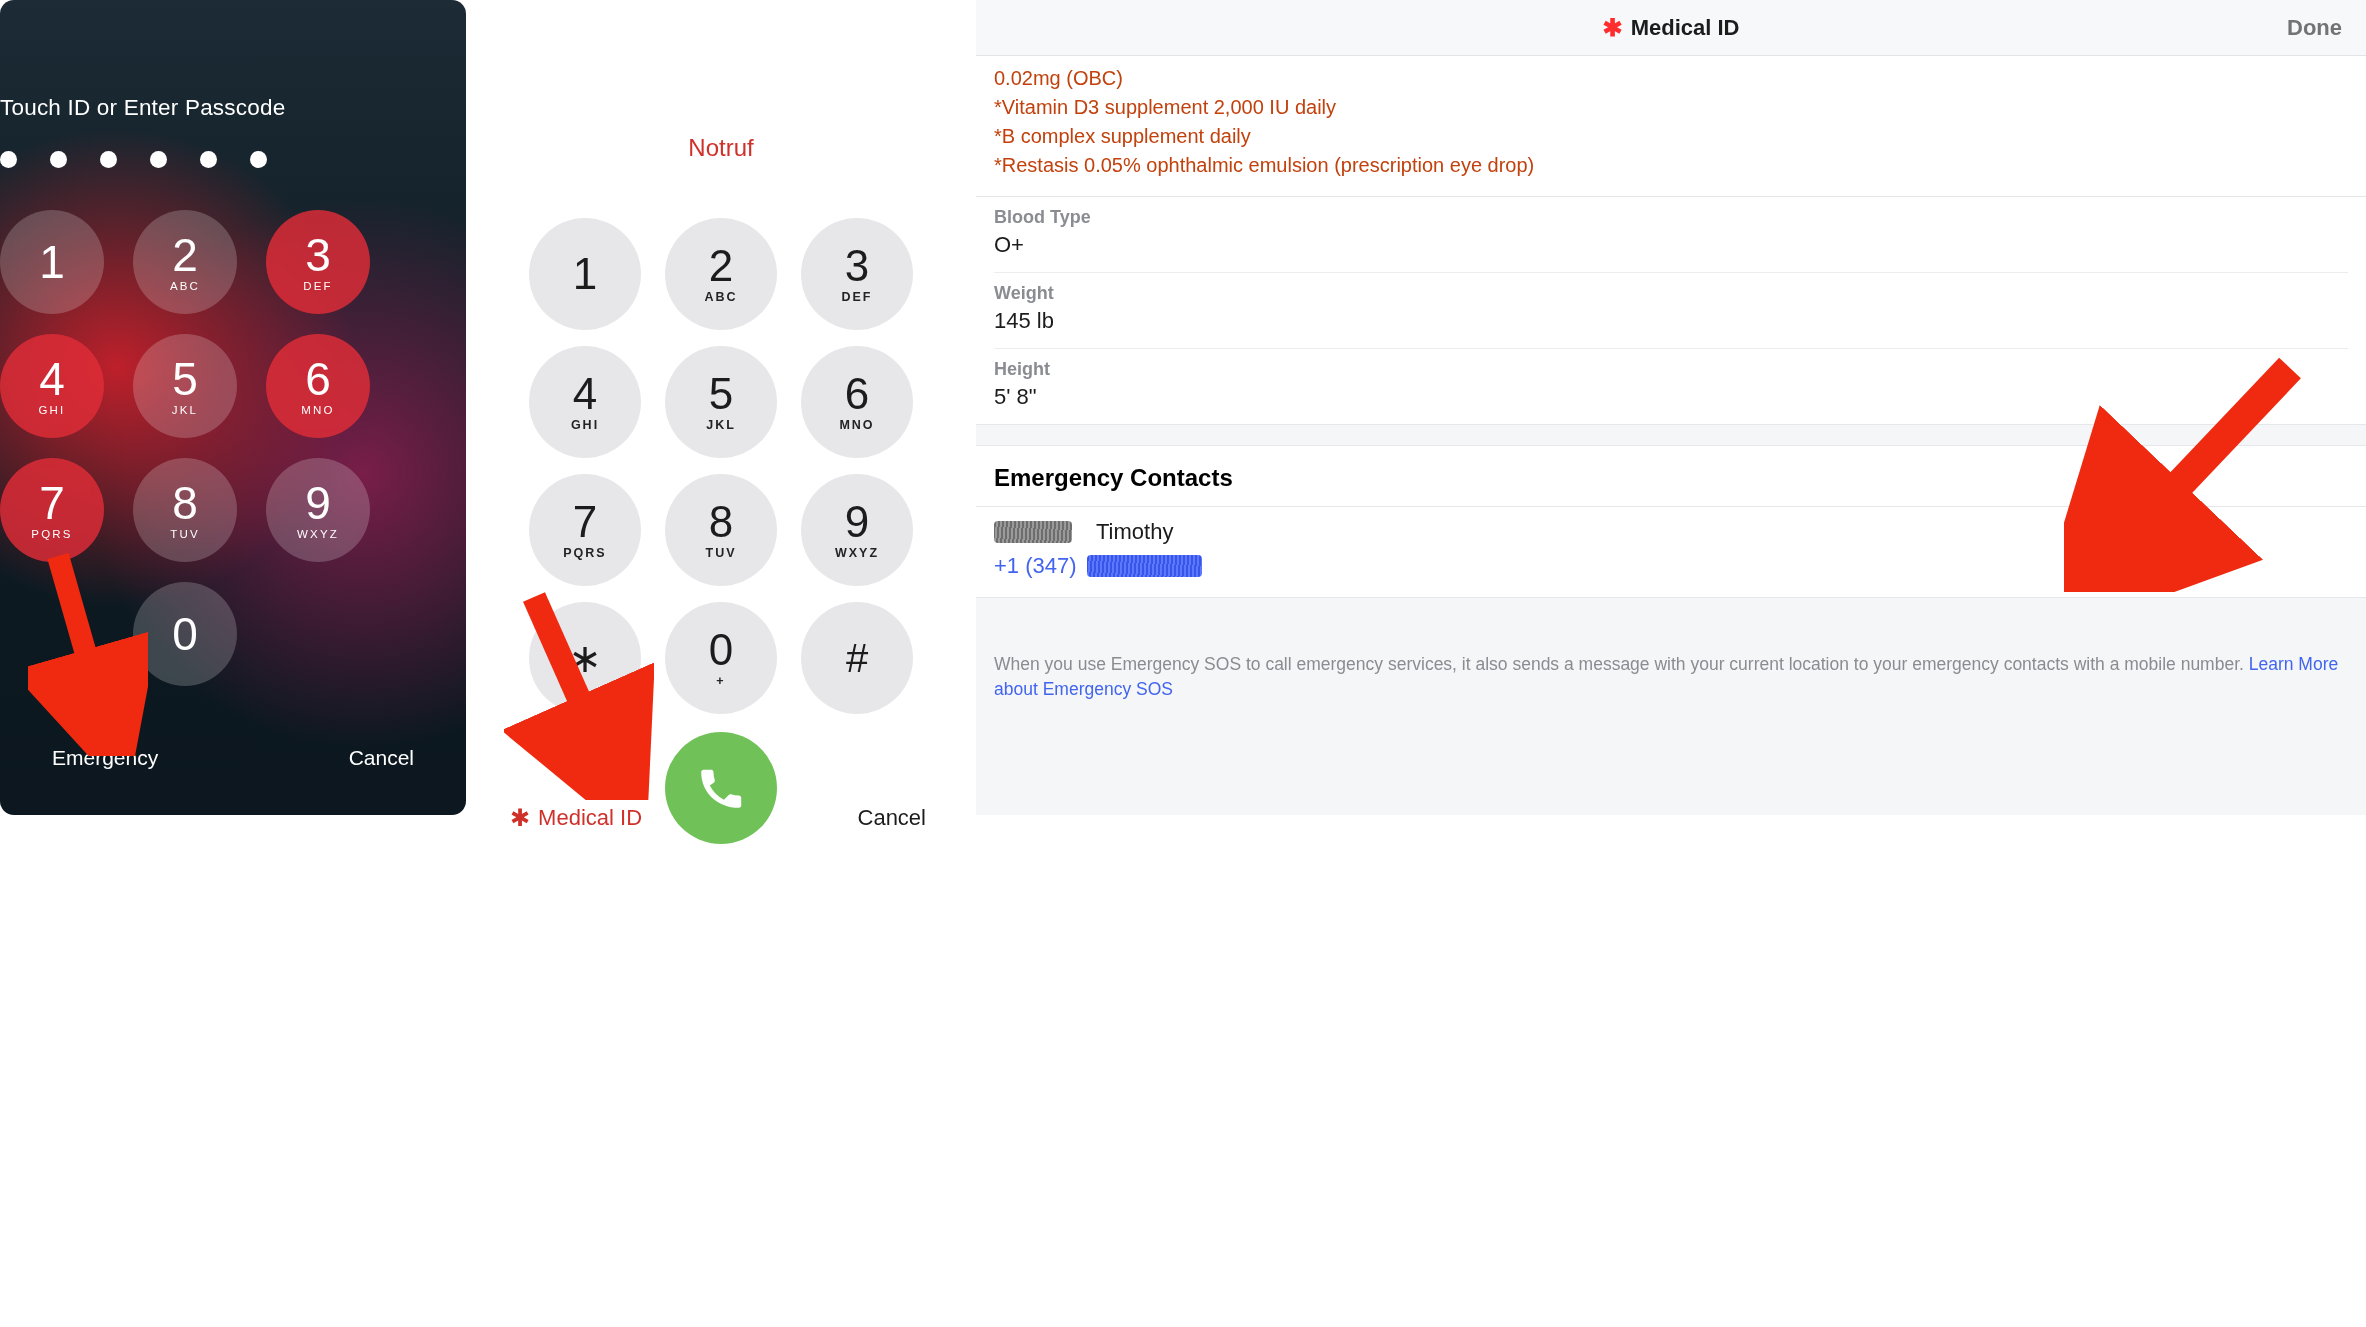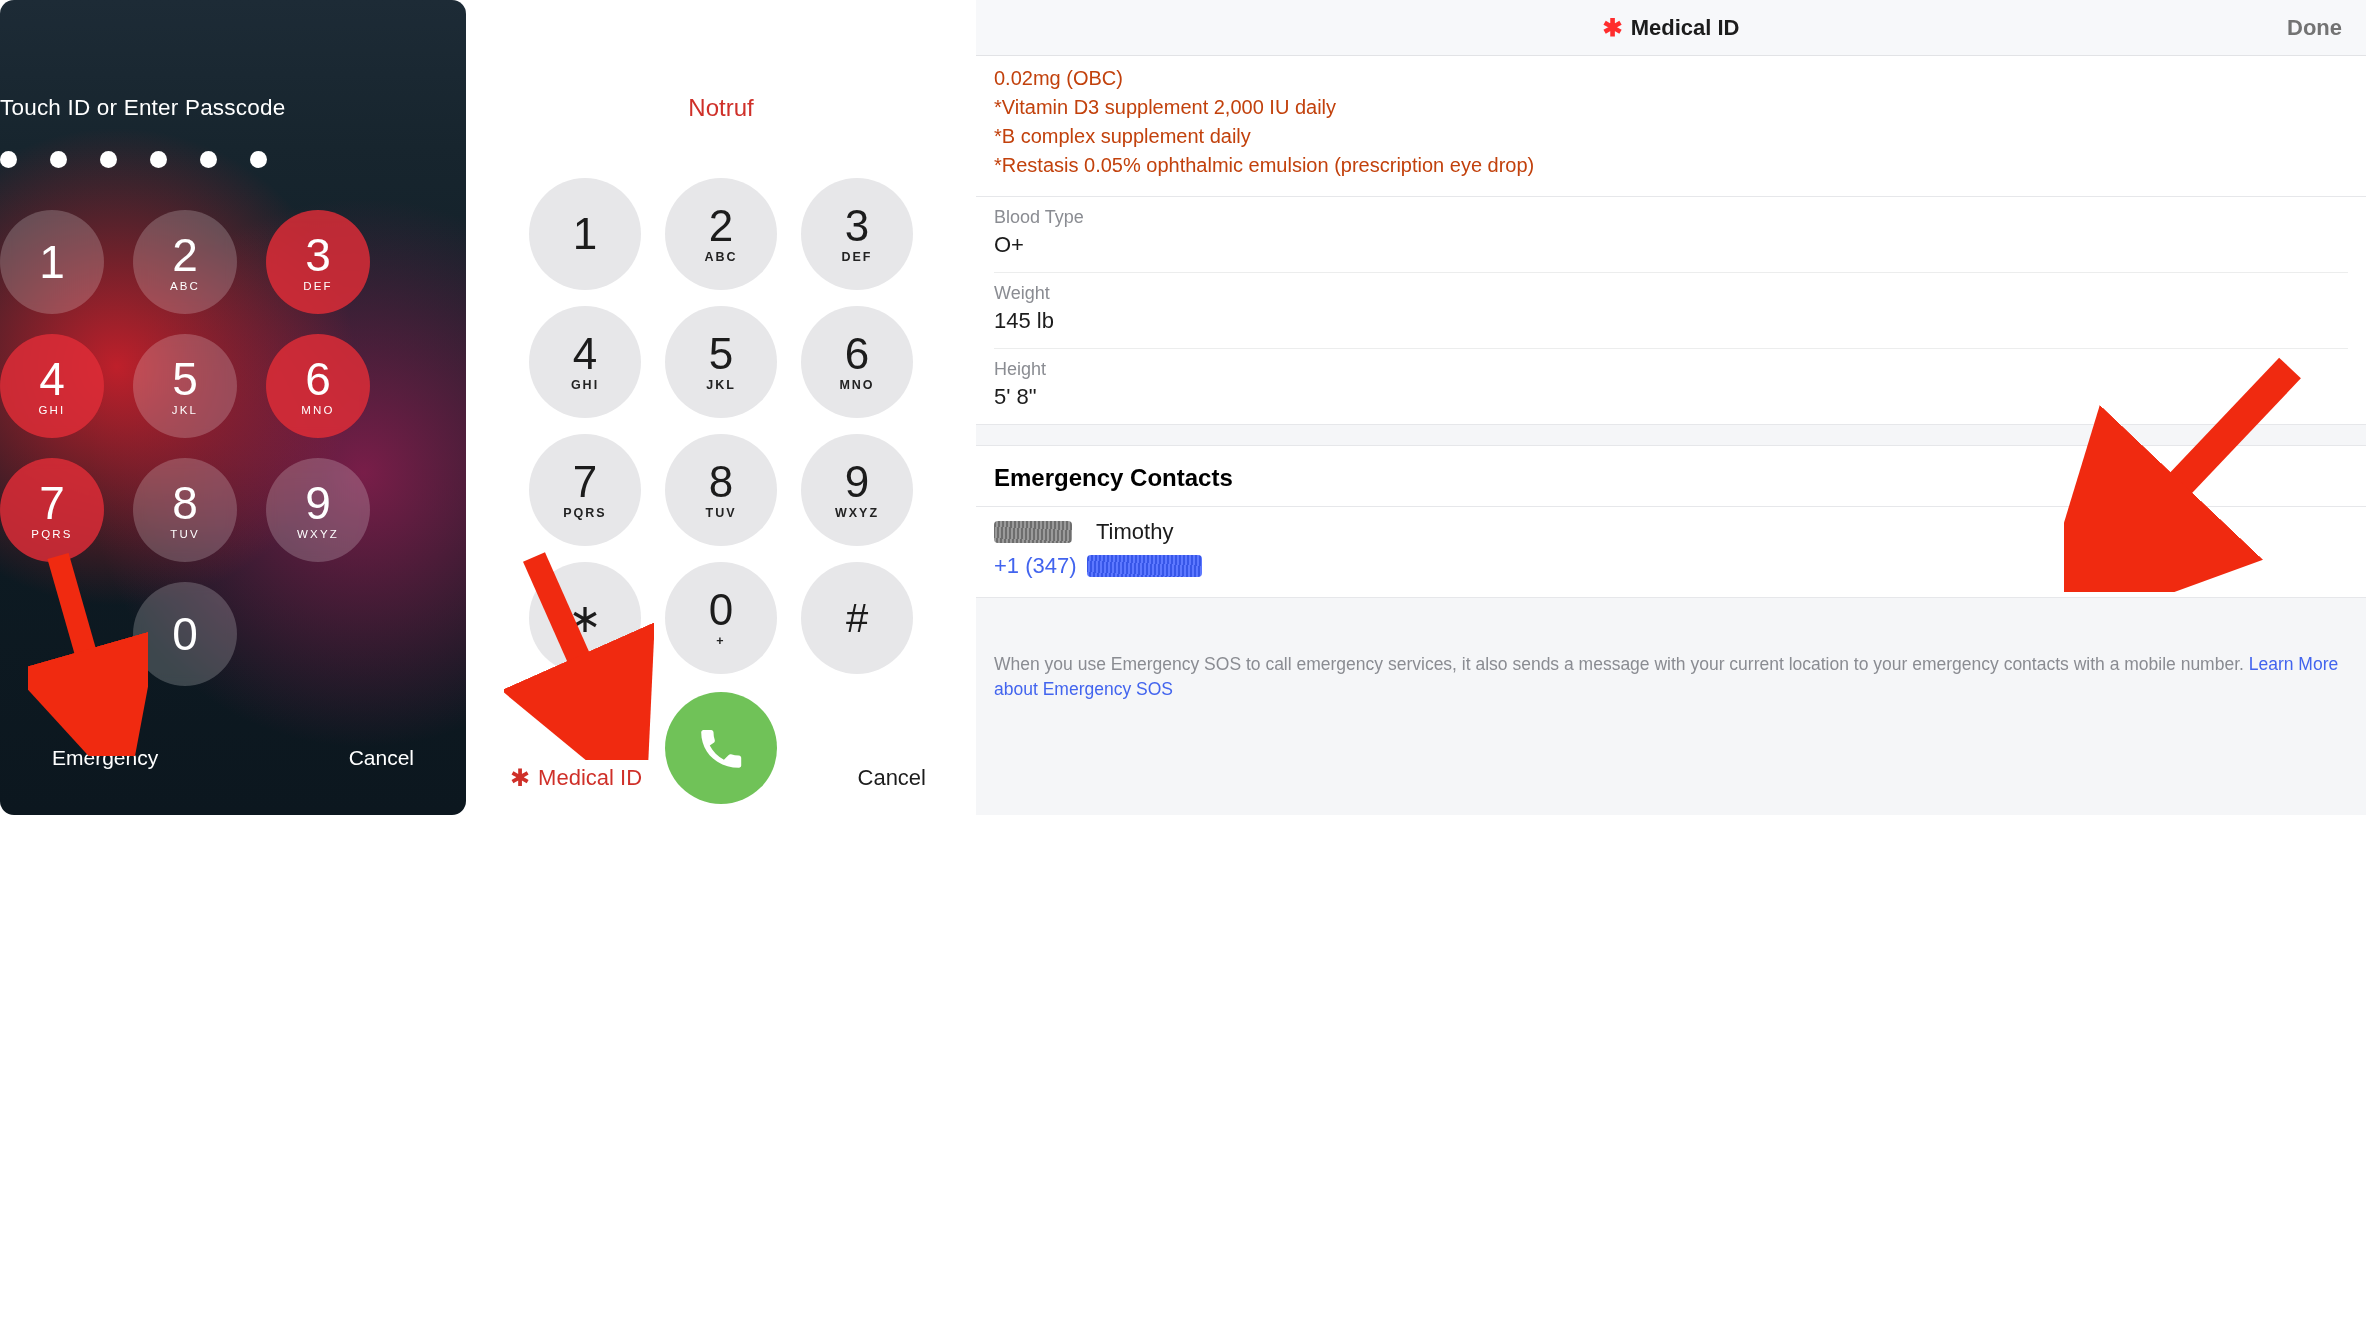--- a/index.html
+++ b/index.html
@@ -23,21 +23,21 @@
   .p1 .key .sub { font-size: 11.5px; letter-spacing: 2.2px; margin-top: 2px; font-weight: 500; }
   .p1 .filler { visibility: hidden; }
   .p1 .bottom { position: absolute; bottom: 45px; left: 0; right: 0; display: flex; justify-content: space-between; padding: 0 52px; font-size: 21px; }
   .p1 .bottom span { cursor: pointer; }
 
   .arrow { position: absolute; pointer-events: none; }
   .arrow svg { display: block; }
   .p1 .arrow1 { left: 28px; top: 546px; width: 120px; height: 210px; }
 
   
-  .p2 { width: 510px; height: 815px; background: #ffffff; color: #1f1f1f; display: flex; flex-direction: column; align-items: center; padding-top: 94px; position: relative; }
+  .p2 { width: 510px; height: 815px; background: #ffffff; color: #1f1f1f; display: flex; flex-direction: column; align-items: center; padding-top: 94px; position: relative; margin-top: 40px; }
   .p2 .title { color: #cf3029; font-size: 24px; font-weight: 400; }
   .p2 .pad2 { margin-top: 56px; display: grid; grid-template-columns: repeat(3, 112px); grid-auto-rows: 112px; gap: 16px 24px; justify-content: center; }
   .p2 .k2 { border-radius: 50%; background: #e7e7e9; display: flex; flex-direction: column; align-items: center; justify-content: center; cursor: pointer; user-select: none; }
   .p2 .k2 .num { font-size: 44px; font-weight: 400; color: #1c1c1c; line-height: 1; }
   .p2 .k2 .sub { font-size: 12.5px; letter-spacing: 2px; color: #232323; margin-top: 2px; font-weight: 600; }
   .p2 .k2.sym .num { font-size: 40px; font-weight: 400; }
   .p2 .call { width: 112px; height: 112px; border-radius: 50%; background: #70c258; display: flex; align-items: center; justify-content: center; margin-top: 18px; cursor: pointer; }
   .p2 .call svg { width: 50px; height: 50px; fill: #fff; }
   .p2 .bottom2 { position: absolute; bottom: 24px; left: 0; right: 0; display: flex; justify-content: space-between; align-items: center; padding: 0 50px 0 44px; font-size: 22px; }
   .p2 .medid { color: #cf3029; display: flex; align-items: center; gap: 8px; cursor: pointer; }
@@ -48,21 +48,21 @@
   
   .p3 { flex: 1; height: 815px; background: #f5f6f8; display: flex; flex-direction: column; position: relative; font-size: 20px; }
   .p3 .header { height: 56px; background: #f7f8fa; border-bottom: 1px solid #e2e3e6; display: flex; align-items: center; justify-content: center; position: relative; }
   .p3 .header .htitle { display: flex; align-items: center; gap: 8px; font-size: 22px; font-weight: 600; color: #1c1c1c; }
   .p3 .header .htitle .asterisk { color: #ff2d2d; font-size: 24px; line-height: 1; }
   .p3 .header .done { position: absolute; right: 24px; color: #737373; font-size: 22px; font-weight: 600; cursor: pointer; }
   .p3 .section { background: #ffffff; border-bottom: 1px solid #e6e7ea; padding: 0 18px; }
   .p3 .meds { padding: 8px 18px 16px; line-height: 1.45; color: #c2410c; }
   .p3 .row { padding: 10px 0 14px; border-bottom: 1px solid #eceded; }
   .p3 .section .row:last-child { border-bottom: none; }
-  .p3 .label { color: #8a8c92; font-size: 18px; margin-bottom: 4px; }
+  .p3 .label { color: #8a8c92; font-size: 18px; margin-bottom: 4px; font-weight: bold; }
   .p3 .value { color: #1c1c1c; font-size: 22px; }
   .p3 .sectgap { height: 20px; background: #f5f6f8; }
   .p3 .sectitle { font-size: 24px; font-weight: 700; padding: 18px 18px 14px; background: #fff; border-top: 1px solid #e6e7ea; border-bottom: 1px solid #e6e7ea; }
   .p3 .contact { background: #fff; padding: 12px 18px 18px; border-bottom: 1px solid #e6e7ea; }
   .p3 .contact .rel { color: #8a8c92; font-size: 18px; margin-bottom: 6px; }
   .p3 .contact .name { font-size: 22px; color: #1b1b1b; display: flex; align-items: center; gap: 24px; }
   .p3 .contact .number { color: #4264ee; font-size: 22px; margin-top: 8px; display: flex; align-items: center; gap: 10px; cursor: pointer; }
   .scribble { display: inline-block; height: 22px; border-radius: 4px; }
   .scribble.gray { width: 78px; background:
       repeating-linear-gradient(95deg, #6d6d6d 0 2px, #9a9a9a 2px 4px); }

